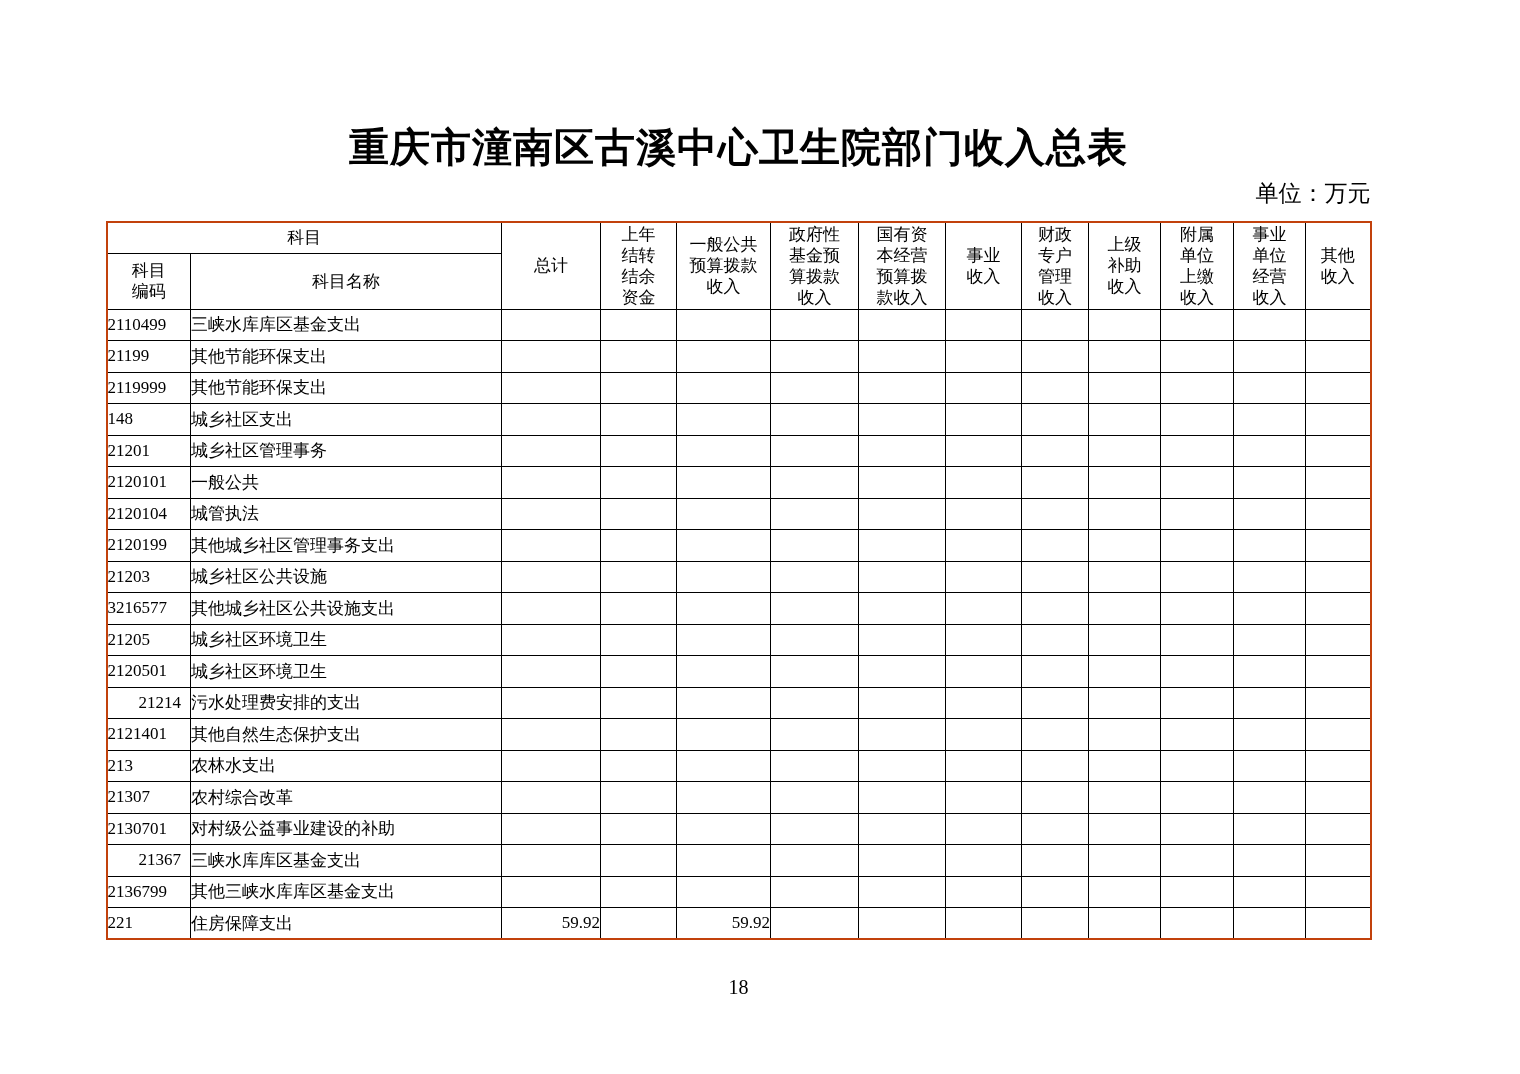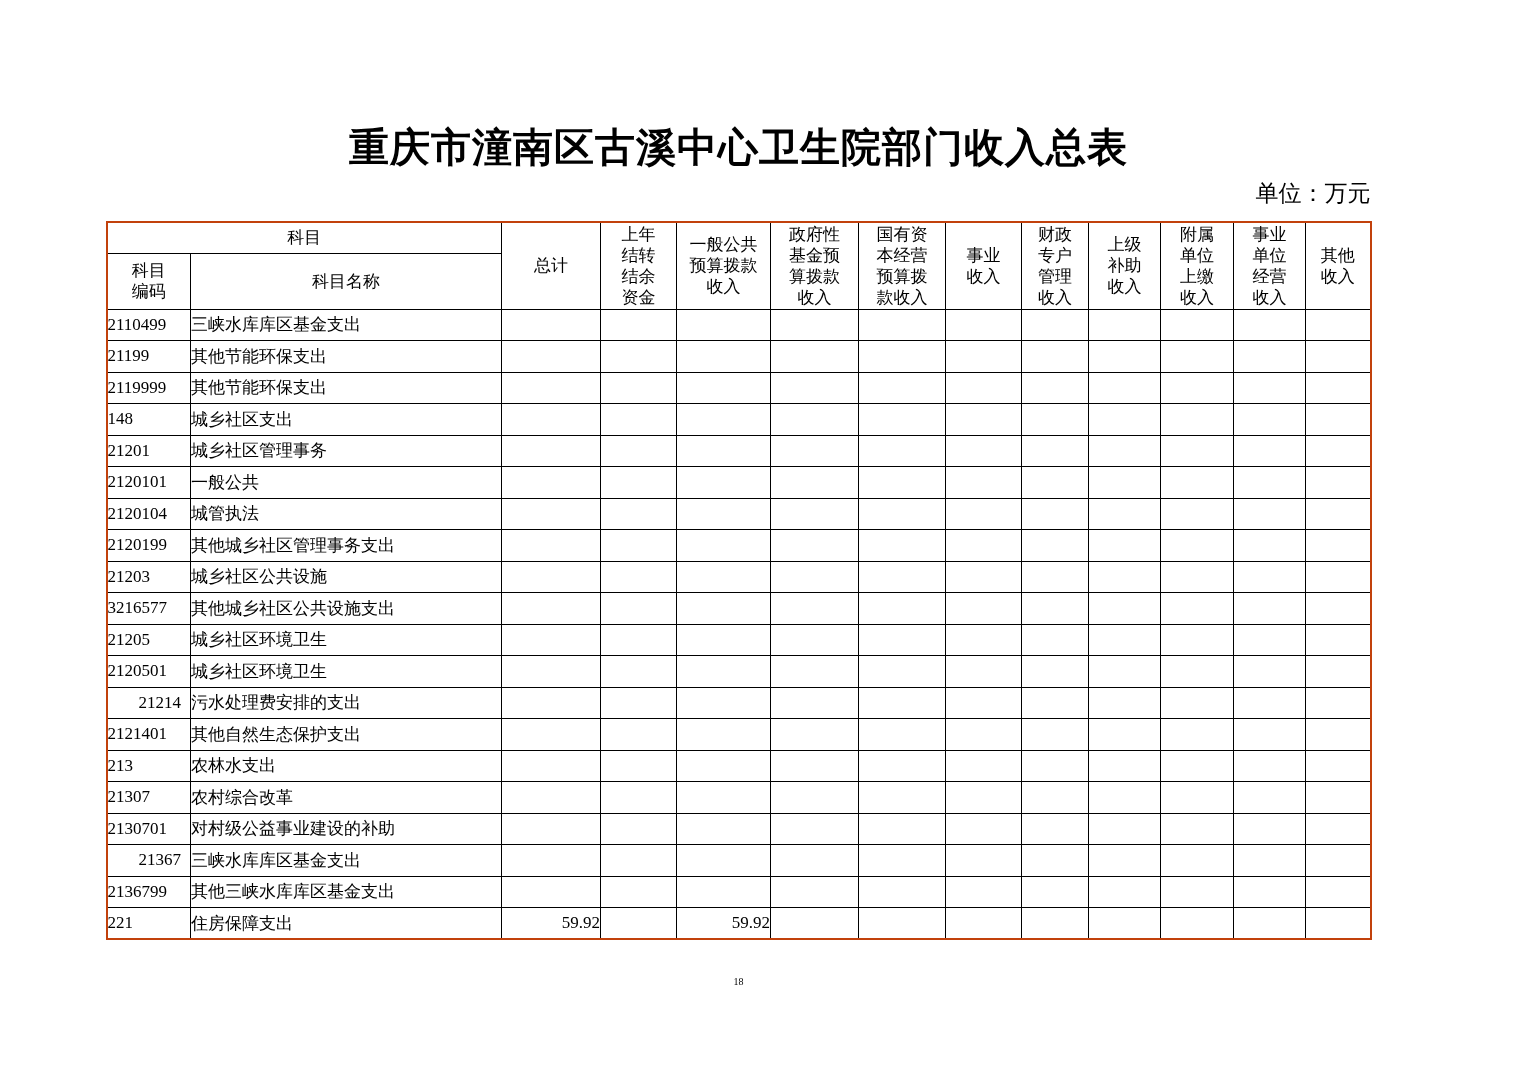--- a/index.html
+++ b/index.html
@@ -75,21 +75,21 @@
   }
   td.value {
     text-align: right;
     padding-right: 10px;
     vertical-align: middle;
     font-size: 17px;
   }
   .page-number {
     margin-top: 36px;
     text-align: center;
-    font-size: 10px;
+    font-size: 20px;
   }
 </style>
 </head>
 <body>
 
 <div class="page">
 
   <h1 class="doc-title">重庆市潼南区古溪中心卫生院部门收入总表</h1>
 
   <div class="unit-note">单位：万元</div>

